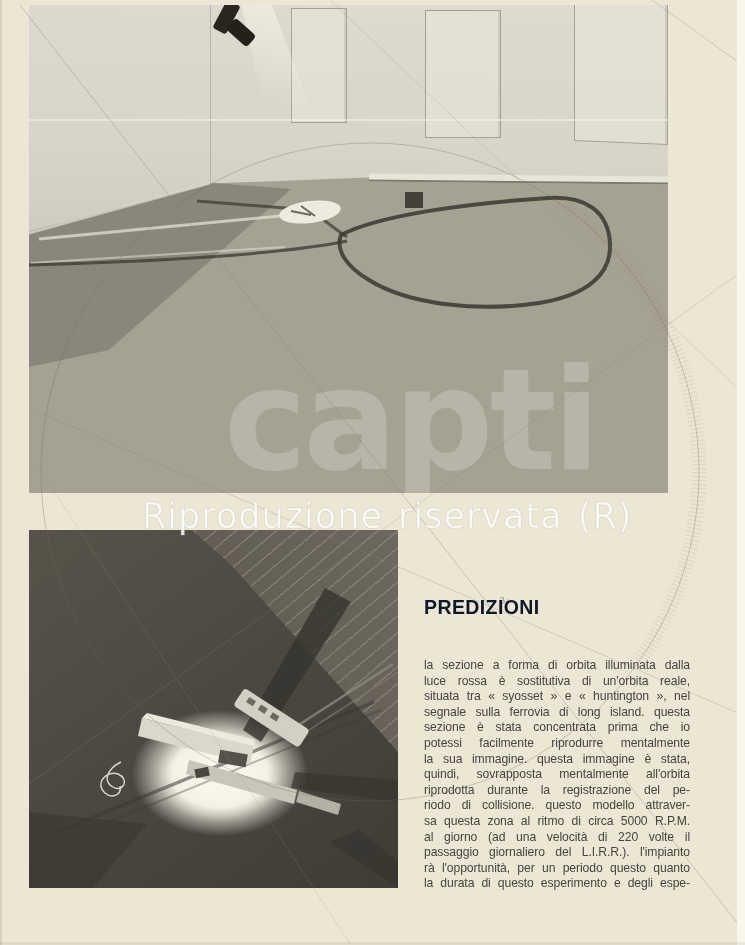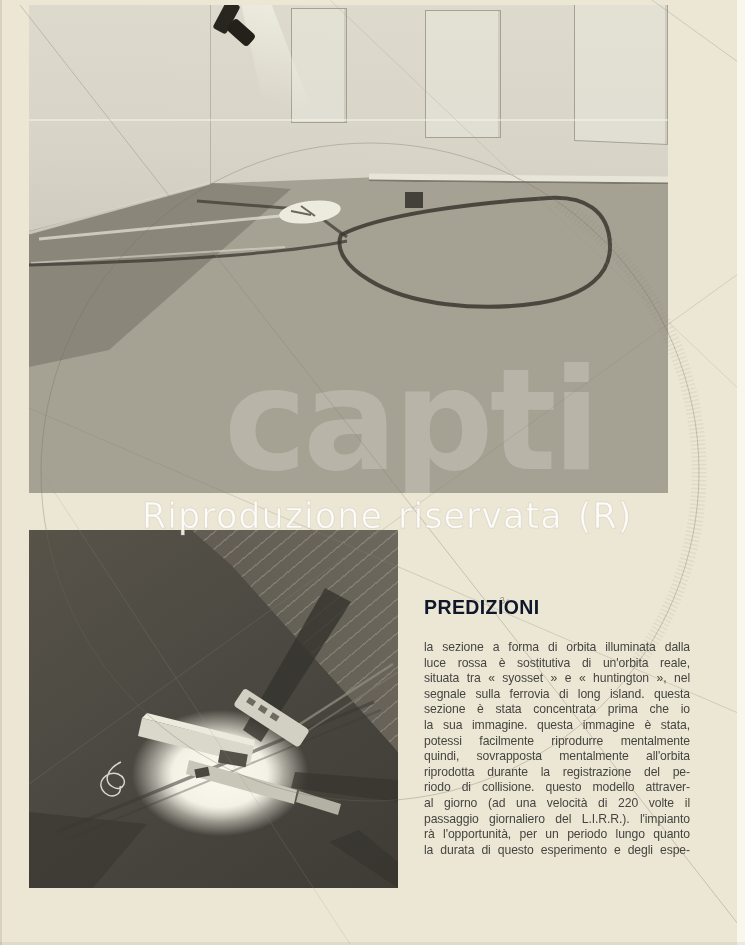--- a/index.html
+++ b/index.html
@@ -97,21 +97,21 @@
 
   
   .page-title {
     position:absolute; left:424px; top:596px;
     font-size:19.5px; font-weight:bold; letter-spacing:.4px; color:#0f172a;
   }
   .artifact-mark {
     position:absolute; left:500px; top:595px; font-size:9px; color:#97938a;
     transform:rotate(-10deg); letter-spacing:1px;
   }
-  .body-text { position:absolute; left:424px; top:640px; width:266px; color:#454540; }
+  .body-text { position:absolute; left:424px; top:658px; width:266px; color:#454540; }
   .body-text .ln {
     font-size:12.2px; line-height:15.6px; height:15.6px; overflow:hidden;
     text-align:justify; text-align-last:justify; text-justify:inter-word;
     letter-spacing:-0.1px; word-spacing:0.5px; white-space:nowrap;
   }
   .body-text .ln.last { text-align-last:left; }
 </style>
 </head>
 <body>
 
@@ -199,27 +199,28 @@
 
   <div class="artifact-mark">3-</div>
   <h1 class="page-title">PREDIZIONI</h1>
 
   <div class="body-text">
     <div class="ln">la sezione a forma di orbita illuminata dalla</div>
     <div class="ln">luce rossa è sostitutiva di un'orbita reale,</div>
     <div class="ln">situata tra « syosset » e « huntington », nel</div>
     <div class="ln">segnale sulla ferrovia di long island. questa</div>
     <div class="ln">sezione è stata concentrata prima che io</div>
+    <div class="ln">potessi facilmente riprodurre mentalmente</div>
     <div class="ln">la sua immagine. questa immagine è stata,</div>
-    <div class="ln">potessi facilmente riprodurre mentalmente</div>
     <div class="ln">quindi, sovrapposta mentalmente all'orbita</div>
     <div class="ln">riprodotta durante la registrazione del pe-</div>
     <div class="ln">riodo di collisione. questo modello attraver-</div>
+    <div class="ln">sa questa zona al ritmo di circa 5000 R.P.M.</div>
     <div class="ln">al giorno (ad una velocità di 220 volte il</div>
     <div class="ln">passaggio giornaliero del L.I.R.R.). l'impianto</div>
-    <div class="ln">rà l'opportunità, per un periodo lungo quanto</div>
+    <div class="ln">rà l'opportunità, per un periodo questo quanto</div>
     <div class="ln">la durata di questo esperimento e degli espe-</div>
   </div>
 
   <div class="edge-right"></div>
   <div class="edge-left"></div>
   <div class="edge-bottom"></div>
 </div>
 
 </body></html>

